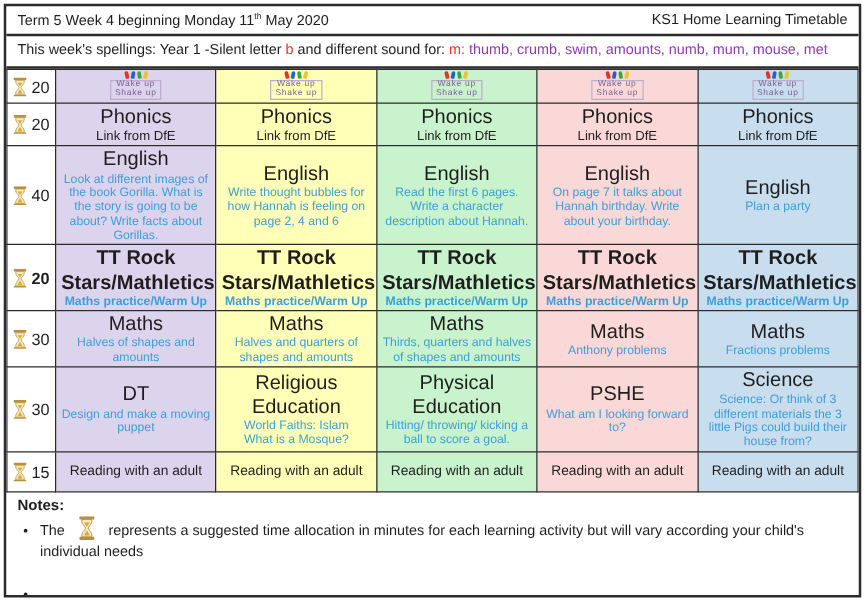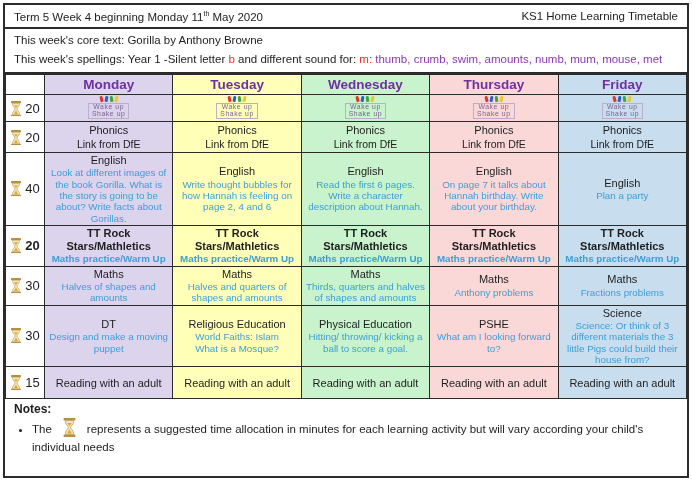--- a/index.html
+++ b/index.html
@@ -48,21 +48,21 @@
   .time-cell .tc-inner { display: flex; align-items: center; justify-content: center; gap: 3px; }
   .time-num { font-size: 13px; }
   .r-days th { height: 20px; font-size: 13.5px; font-weight: bold; color: #7030a0; padding: 0; }
   .r-wakeup td { height: 24px; }
   .r-phonics td { height: 31px; }
   .r-english td { height: 56px; }
   .r-tt td { height: 33px; font-weight: bold; }
   .r-maths td { height: 36px; }
   .r-subjects td { height: 50px; }
   .r-reading td { height: 32px; }
-  .c-title { font-size: 11px; color: #1e1e1e; line-height: 1.2; }
+  .c-title { font-size: 16px; color: #1e1e1e; line-height: 1.2; }
   .c-desc { font-size: 9.8px; color: #3d9fd6; line-height: 1.16; white-space: pre-line; }
   .c-desc.dark { color: #1e1e1e; font-size: 10.5px; }
   .c-reading { font-size: 11px; color: #1e1e1e; }
   
   .wus-logo { display: inline-block; line-height: 1; }
   .wus-figs { display: flex; justify-content: center; gap: 2px; margin-bottom: 1px; }
   .wus-figs .f { width: 3px; height: 6px; border-radius: 2px 2px 1px 1px; display: inline-block; }
   .f1 { background: #e0332b; transform: rotate(-14deg); }
   .f2 { background: #2b5fc7; transform: rotate(10deg); }
   .f3 { background: #3da53d; transform: rotate(-8deg); }
@@ -98,43 +98,34 @@
 <div class="page">
 
   <div class="title-bar">
     <div>
       <span>Term 5 Week 4 beginning Monday 11</span><sup>th</sup><span> May 2020</span>
     </div>
     <div>KS1 Home Learning Timetable</div>
   </div>
 
   <div class="info">
-    <div>This week's core text: Gorilla by Anthony Browne</div>
     <div><span>This week's spellings: Year 1 -Silent letter </span><span class="red">b</span><span> and different sound for: </span><span class="red">m:</span><span class="purple"> thumb, crumb, swim, amounts, numb, mum, mouse, met</span></div>
   </div>
 
   <table class="tt">
     <colgroup>
       <col class="c-time">
         <col>
         <col>
         <col>
         <col>
         <col>
     </colgroup>
 
     <tbody>
-        <tr class="r-days">
-      <td class="time-cell"></td>
-      <th style="background-color: rgb(220, 211, 236);">Monday</th>
-      <th style="background-color: rgb(255, 255, 184);">Tuesday</th>
-      <th style="background-color: rgb(200, 243, 204);">Wednesday</th>
-      <th style="background-color: rgb(251, 216, 216);">Thursday</th>
-      <th style="background-color: rgb(200, 221, 238);">Friday</th>
-    </tr>
 
     <tr class="r-wakeup">
       <td class="time-cell">
         <span class="tc-inner">
               <svg class="hg">
                 <use href="#hourglass"></use>
               </svg>
               <span class="time-num">20</span>
             </span>
       </td>

